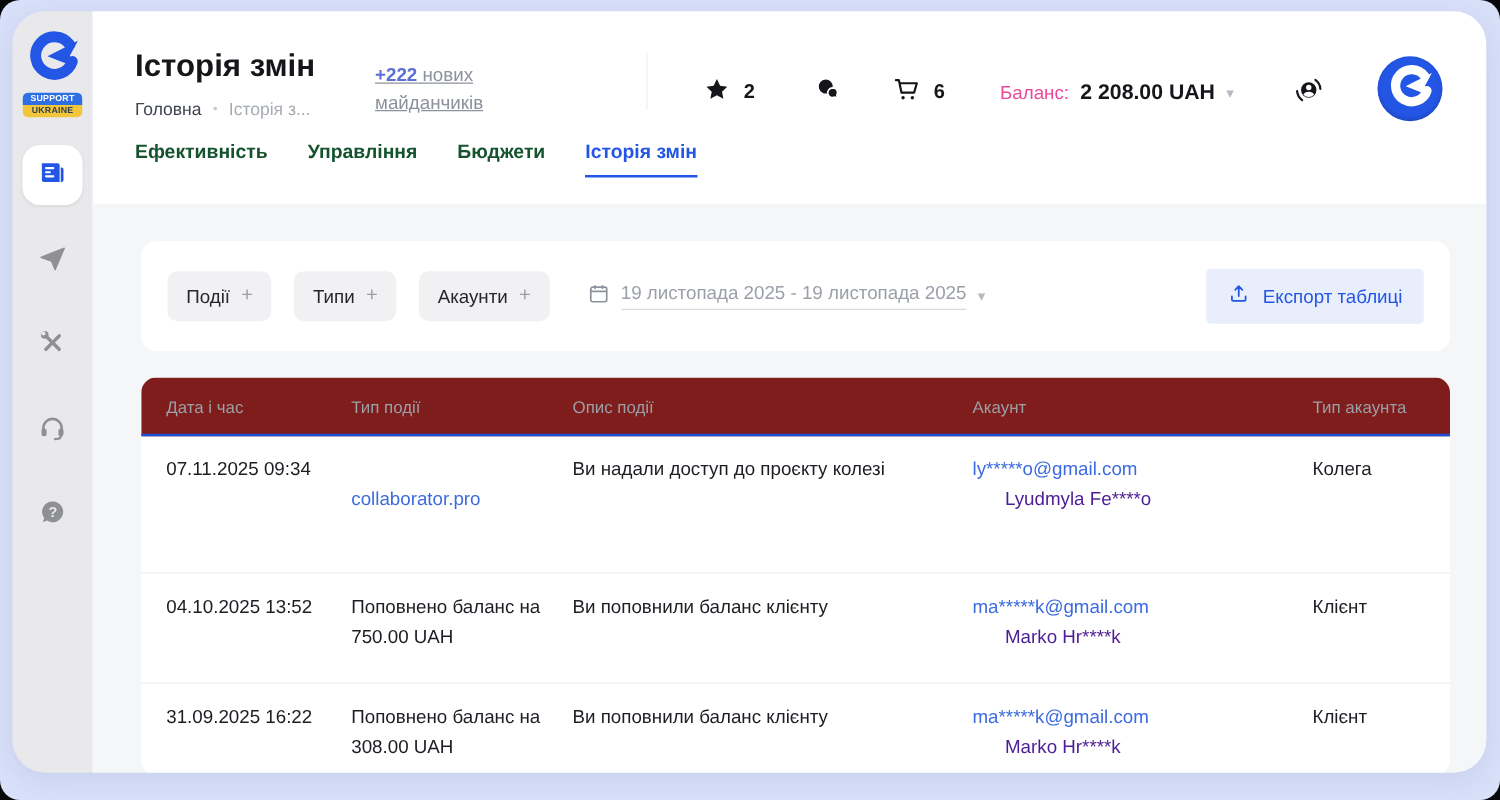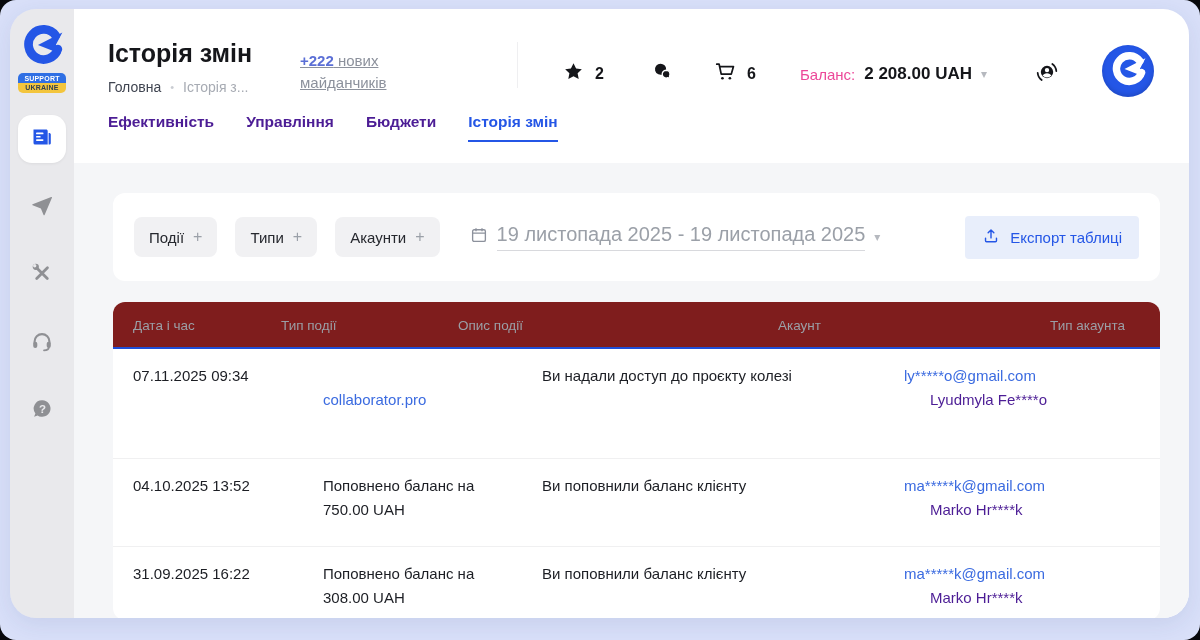--- a/index.html
+++ b/index.html
@@ -49,45 +49,45 @@
   .balance .bal-value { font-size:17px; font-weight:700; color:#15161a; }
   .caret { color:#b6b9bf; font-size:12px; }
   .switch-btn { position:absolute; left:960px; top:50px; width:26px; height:26px; cursor:pointer; }
   .switch-btn svg { width:26px; height:26px; }
   .avatar { position:absolute; left:1028px; top:36px; width:52px; height:52px; border-radius:50%;
     background:#2456e6; display:flex; align-items:center; justify-content:center; cursor:pointer;
     box-shadow:inset 0 -2px 4px rgba(0,0,0,.15); }
   .avatar svg { width:36px; height:36px; }
 
   .tabs { display:flex; gap:32px; padding-left:34px; flex:0 0 50px; align-items:flex-start; }
-  .tab { font-size:15.5px; font-weight:700; color:#4c1d95; padding-bottom:9px; cursor:pointer; }
+  .tab { font-size:15.5px; font-weight:700; color:#14532d; padding-bottom:9px; cursor:pointer; }
   .tab.active { color:#2456e6; border-bottom:2px solid #2456e6; }
 
   .content { flex:1; background:#f5f6f8; padding:30px 29px 14px 39px; }
 
   
   .filter-card { background:#fff; border-radius:12px; height:88px; display:flex;
     align-items:center; padding:0 21px; }
   .chip { background:#f1f1f3; border-radius:8px; padding:11px 15px; font-size:15px;
     color:#26282e; display:flex; align-items:center; gap:9px; margin-right:18px; cursor:pointer; }
   .chip .chip-plus { color:#9ba0a8; font-size:16px; }
   .date-group { display:flex; align-items:center; gap:9px; margin-left:12px; cursor:pointer; }
   .date-group svg { width:18px; height:18px; }
-  .date-text { font-size:20px; color:#9ba0a8; padding-bottom:4px; border-bottom:1px solid #d8d9dd; }
+  .date-text { font-size:15px; color:#9ba0a8; padding-bottom:4px; border-bottom:1px solid #d8d9dd; }
   .export-btn { margin-left:auto; background:#e8eefb; border:none; border-radius:4px;
     padding:11px 17px; display:flex; align-items:center; gap:10px; font-size:15px;
     color:#2456e6; cursor:pointer; font-family:inherit; }
   .export-btn svg { width:18px; height:18px; }
 
   
   .table-card { margin-top:21px; background:#fff; border-radius:12px; overflow:hidden; height:318px; }
   .tgrid { display:grid; grid-template-columns:148px 177px 320px 272px 1fr; padding:0 20px; }
   .thead { background:#7f1d1d; border-bottom:2px solid #1d4ed8; }
   .thead > div { font-size:13.5px; color:#9b9fa6; padding:16px 10px 14px 0; }
-  .trow { border-bottom:1px solid #f0f0f1;gap:42px; }
+  .trow { border-bottom:1px solid #f0f0f1; }
   .trow > div { font-size:15px; color:#1c1e24; line-height:24px; padding:15px 16px 15px 0; }
   .trow.r1 { min-height:110px; }
   .trow.r2 { min-height:88px; }
   .trow.r3 { min-height:96px; border-bottom:none; }
   a.blue-link { color:#3b6be0; text-decoration:none; cursor:pointer; }
   .acc-name { color:#4c1d95;margin-left:26px; }
 </style>
 </head>
 <body>
 

